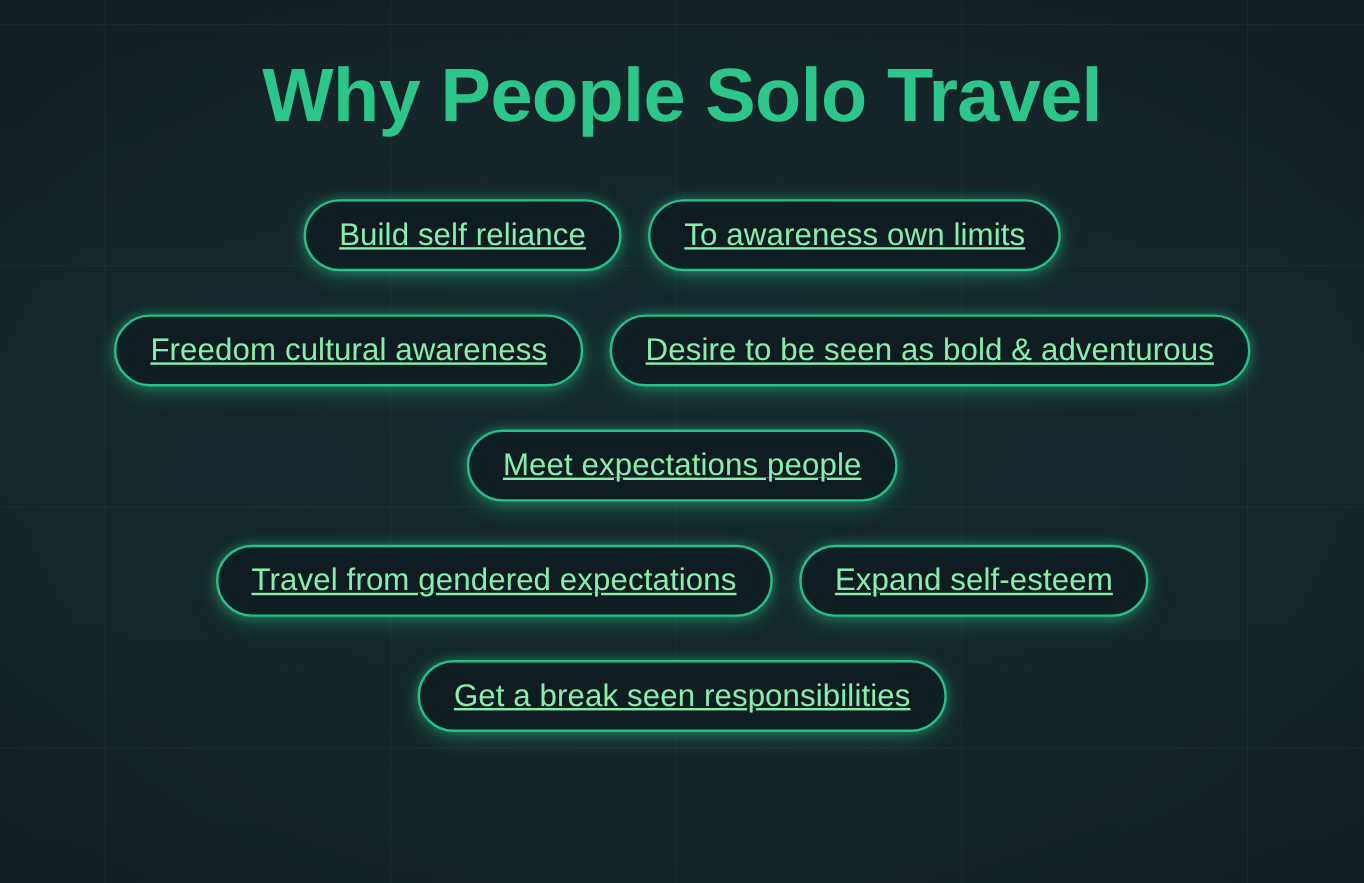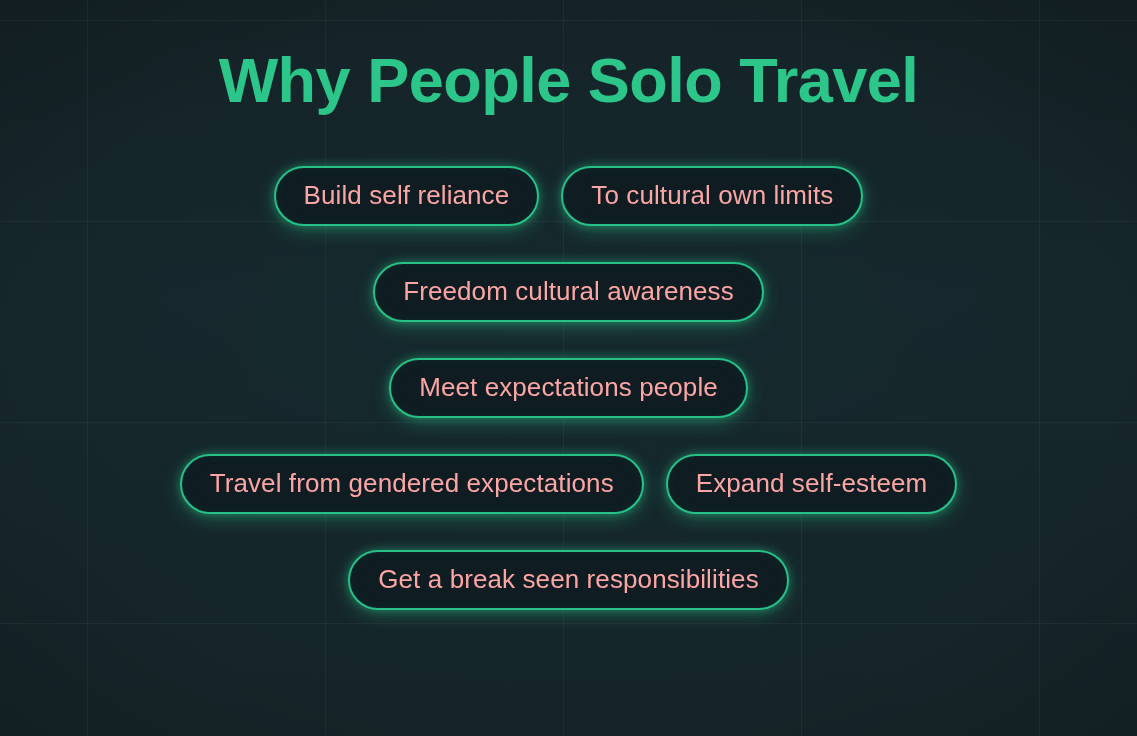--- a/index.html
+++ b/index.html
@@ -97,23 +97,24 @@
       0 0 9px 0 rgba(44,198,138,0.42),
       0 5px 20px -2px rgba(44,198,138,0.40),
       inset 0 0 14px -4px rgba(44,198,138,0.10);
     white-space: nowrap;
   }
 
   .pill-label {
     font-size: 26px;
     font-weight: normal;
     line-height: 1;
-    color: #fca5a5;
+    color: #86efac;
     letter-spacing: 0.1px;
     padding-bottom: 2px;
+    text-decoration: underline;
   }
 </style>
 </head>
 <body>
 
 <div id="bg-root">
   <div id="bg-grid"></div>
   <svg id="bg-noise" width="1137" height="736" aria-hidden="true">
     <filter id="grain">
       <feTurbulence type="fractalNoise" baseFrequency="0.85" numOctaves="3" stitchTiles="stitch"></feTurbulence>
@@ -131,27 +132,30 @@
 
   <h1 id="page-title">Why People Solo Travel</h1>
 
   <div id="pill-rows">
 
     <div class="pill-row">
       <div class="pill">
         <span class="pill-label">Build self reliance</span>
       </div>
       <div class="pill">
-        <span class="pill-label">To cultural own limits</span>
+        <span class="pill-label">To awareness own limits</span>
       </div>
     </div>
 
     <div class="pill-row">
       <div class="pill">
         <span class="pill-label">Freedom cultural awareness</span>
+      </div>
+      <div class="pill">
+        <span class="pill-label">Desire to be seen as bold &amp; adventurous</span>
       </div>
     </div>
 
     <div class="pill-row">
       <div class="pill">
         <span class="pill-label">Meet expectations people</span>
       </div>
     </div>
 
     <div class="pill-row">

